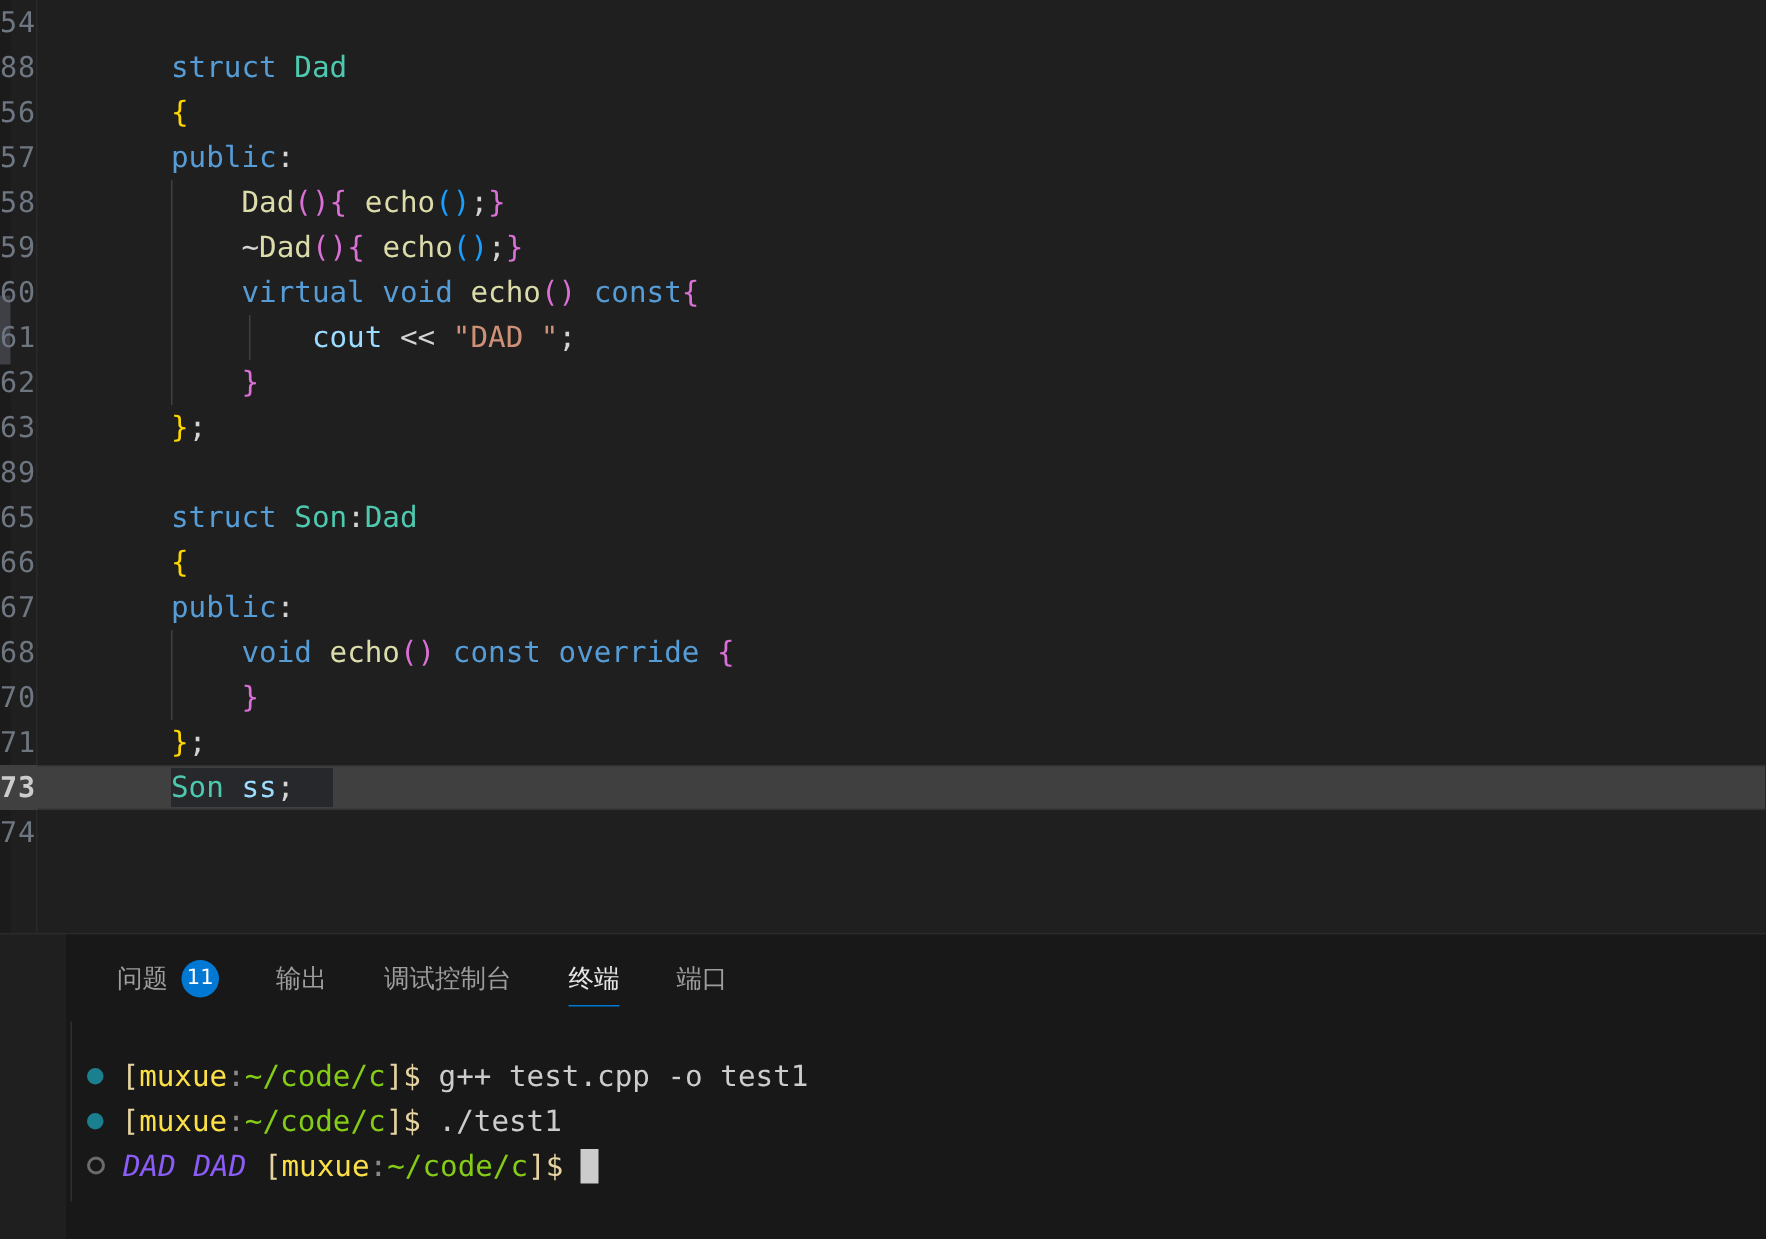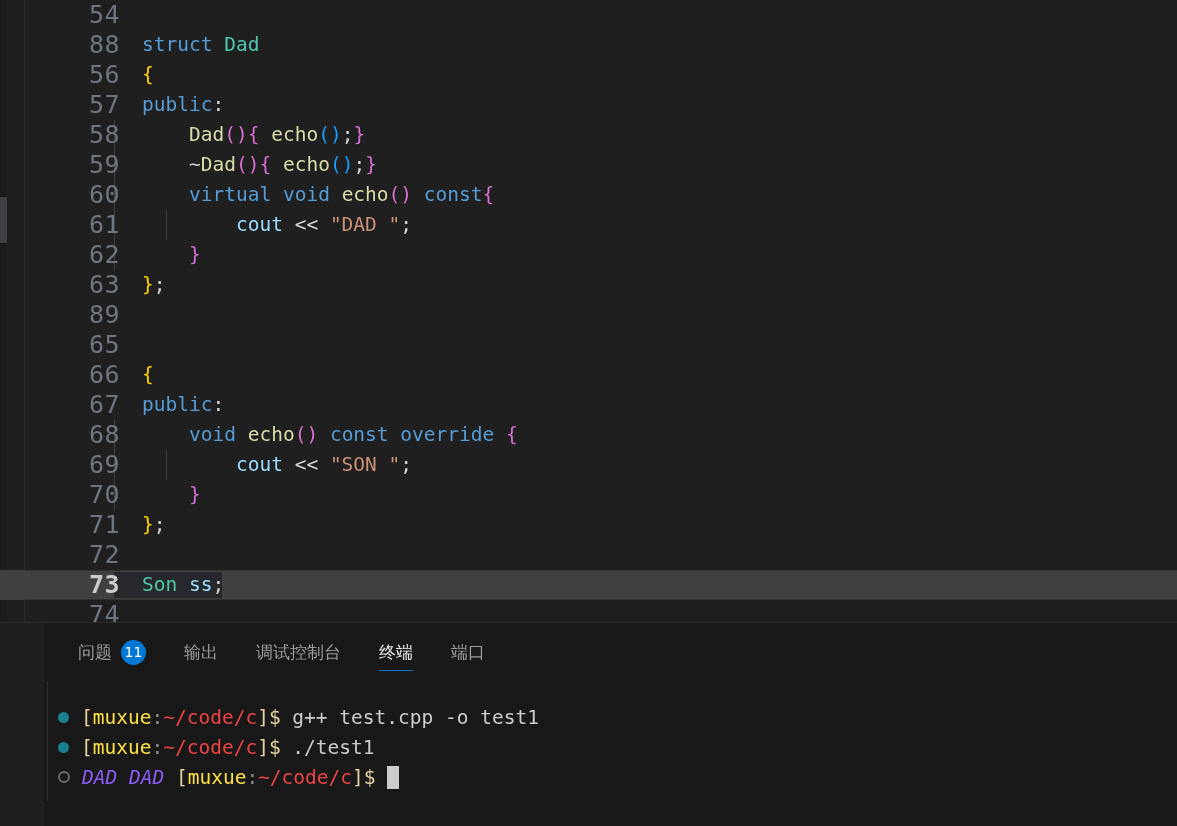--- a/index.html
+++ b/index.html
@@ -57,37 +57,34 @@
     height: 30px;
     line-height: 30px;
     white-space: pre;
     font-family: "DejaVu Sans Mono", monospace;
     font-size: 19.5px;
   }
   .ln {
     position: absolute;
     left: 0;
     width: 88px;
-    text-align: right;
     color: #6e7681;
-    font-size: 25px;
+    font-size: 19px;
     font-family: "DejaVu Sans Mono", monospace;
     letter-spacing: 0.5px;
-    padding-left: 32px;
   }
   .row.current .ln {
     color: #cccccc;
     font-weight: bold;
   }
   .code {
     position: absolute;
     left: 114px;
     top: 0;
     color: #d4d4d4;
-    margin-left: 28px;
   }
   .row.current {
     background: #404040;
   }
   .row.current::before {
     content: "";
     position: absolute;
     left: 25px; right: 0; top: 0;
     height: 1px;
     background: #323232;
@@ -232,21 +229,21 @@
   .deco-ok { background: #1a7f8e; }
   .deco-run {
     background: transparent;
     border: 2px solid #6b6b6b;
     width: 8px;
     height: 8px;
   }
   .tbr   { color: #e5d3a1; }   
   .tuser { color: #fde047; }   
   .tcol  { color: #8a8a8a; }   
-  .tpath { color: #ef4444; }   
+  .tpath { color: #84cc16; }   
   .tdoll { color: #e5d3a1; }   
   .tcmd  { color: #cccccc; }
   .tout  { color: #8b5cf6; font-style: italic; }
   .tcursor {
     display: inline-block;
     width: 12px;
     height: 23px;
     background: #cccccc;
     vertical-align: -5px;
   }
@@ -266,28 +263,26 @@
       <div class="row"><div class="ln">88</div><div class="code"><span class="kw">struct </span><span class="type">Dad</span></div></div>
       <div class="row"><div class="ln">56</div><div class="code"><span class="by">{</span></div></div>
       <div class="row"><div class="ln">57</div><div class="code"><span class="kw">public</span><span class="plain">:</span></div></div>
       <div class="row"><div class="guide g1"></div><div class="ln">58</div><div class="code"><span class="plain">    </span><span class="fn">Dad</span><span class="bp">()</span><span class="bp">{</span><span class="plain"> </span><span class="fn">echo</span><span class="bb">()</span><span class="plain">;</span><span class="bp">}</span></div></div>
       <div class="row"><div class="guide g1"></div><div class="ln">59</div><div class="code"><span class="plain">    ~</span><span class="fn">Dad</span><span class="bp">()</span><span class="bp">{</span><span class="plain"> </span><span class="fn">echo</span><span class="bb">()</span><span class="plain">;</span><span class="bp">}</span></div></div>
       <div class="row"><div class="guide g1"></div><div class="ln">60</div><div class="code"><span class="plain">    </span><span class="kw">virtual</span><span class="plain"> </span><span class="kw">void</span><span class="plain"> </span><span class="fn">echo</span><span class="bp">()</span><span class="plain"> </span><span class="kw">const</span><span class="bp">{</span></div></div>
       <div class="row"><div class="guide g1"></div><div class="guide g2"></div><div class="ln">61</div><div class="code"><span class="plain">        </span><span class="var">cout</span><span class="plain"> </span><span class="op">&lt;&lt;</span><span class="plain"> </span><span class="str">"DAD "</span><span class="plain">;</span></div></div>
       <div class="row"><div class="guide g1"></div><div class="ln">62</div><div class="code"><span class="plain">    </span><span class="bp">}</span></div></div>
       <div class="row"><div class="ln">63</div><div class="code"><span class="by">}</span><span class="plain">;</span></div></div>
       <div class="row"><div class="ln">89</div><div class="code"></div></div>
-      <div class="row"><div class="ln">65</div></div>
+      <div class="row"><div class="ln">65</div><div class="code"><span class="kw">struct </span><span class="type">Son</span><span class="plain">:</span><span class="type">Dad</span></div></div>
       <div class="row"><div class="ln">66</div><div class="code"><span class="by">{</span></div></div>
       <div class="row"><div class="ln">67</div><div class="code"><span class="kw">public</span><span class="plain">:</span></div></div>
       <div class="row"><div class="guide g1"></div><div class="ln">68</div><div class="code"><span class="plain">    </span><span class="kw">void</span><span class="plain"> </span><span class="fn">echo</span><span class="bp">()</span><span class="plain"> </span><span class="kw">const</span><span class="plain"> </span><span class="kw">override</span><span class="plain"> </span><span class="bp">{</span></div></div>
-      <div class="row"><div class="guide g1"></div><div class="guide g2"></div><div class="ln">69</div><div class="code"><span class="plain">        </span><span class="var">cout</span><span class="plain"> </span><span class="op">&lt;&lt;</span><span class="plain"> </span><span class="str">"SON "</span><span class="plain">;</span></div></div>
       <div class="row"><div class="guide g1"></div><div class="ln">70</div><div class="code"><span class="plain">    </span><span class="bp">}</span></div></div>
       <div class="row"><div class="ln">71</div><div class="code"><span class="by">}</span><span class="plain">;</span></div></div>
-      <div class="row"><div class="ln">72</div><div class="code"></div></div>
       <div class="row current"><div class="cur-hl" style="width: 108px;"></div><div class="ln">73</div><div class="code"><span class="type">Son</span><span class="plain"> </span><span class="var">ss</span><span class="plain">;</span></div></div>
       <div class="row"><div class="ln">74</div><div class="code"></div></div>
     </div>
 </div>
 
 <div id="panel-divider"></div>
 
 <div id="panel">
 
   <div id="panel-tabs">

